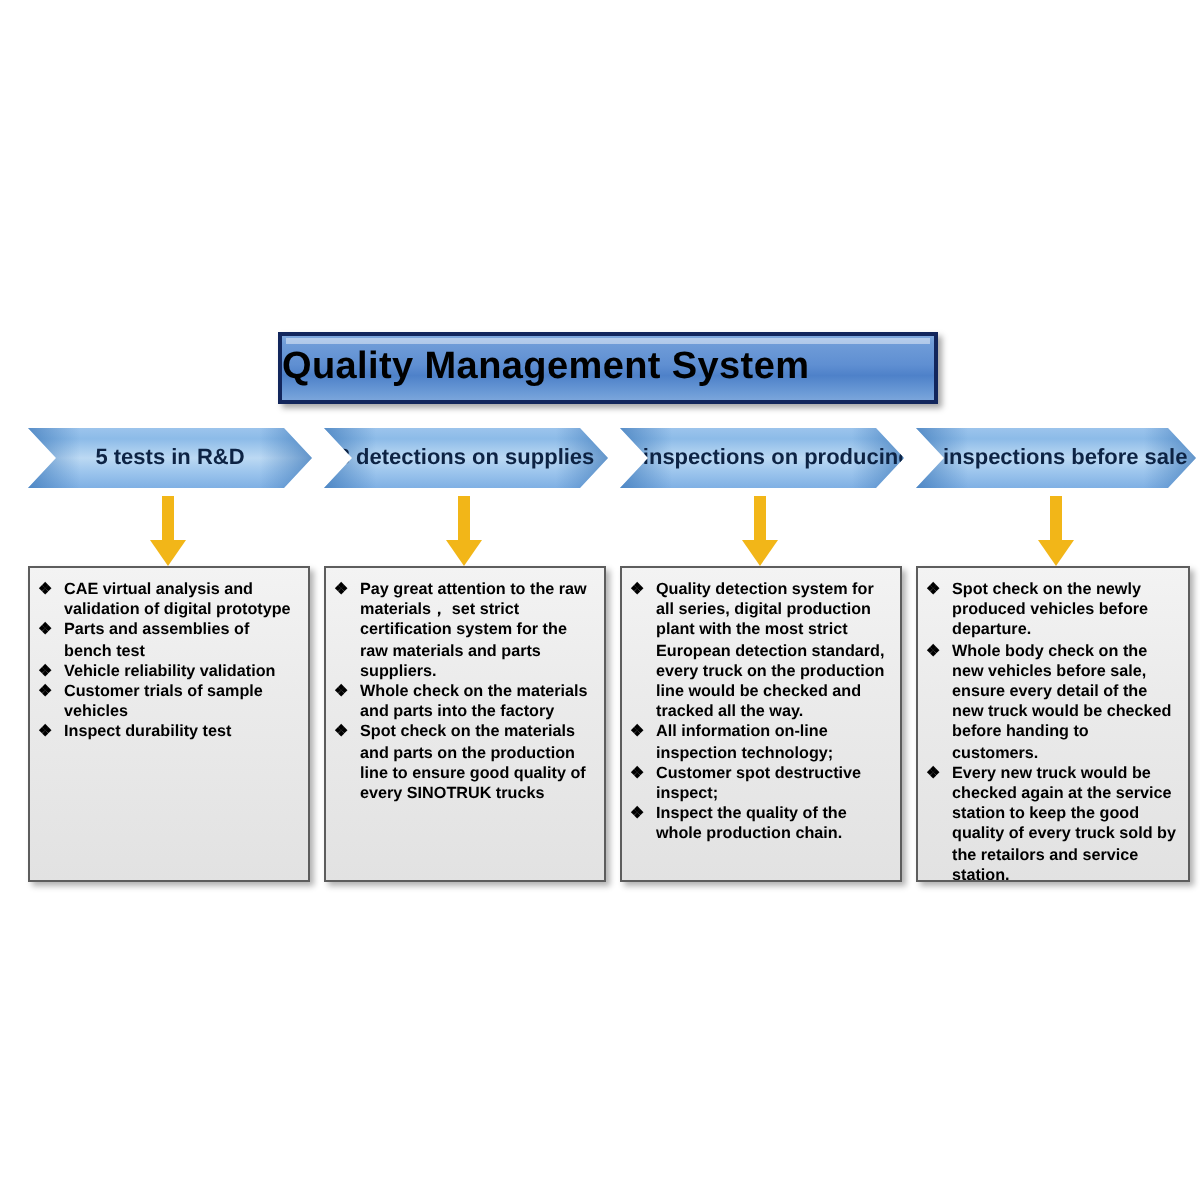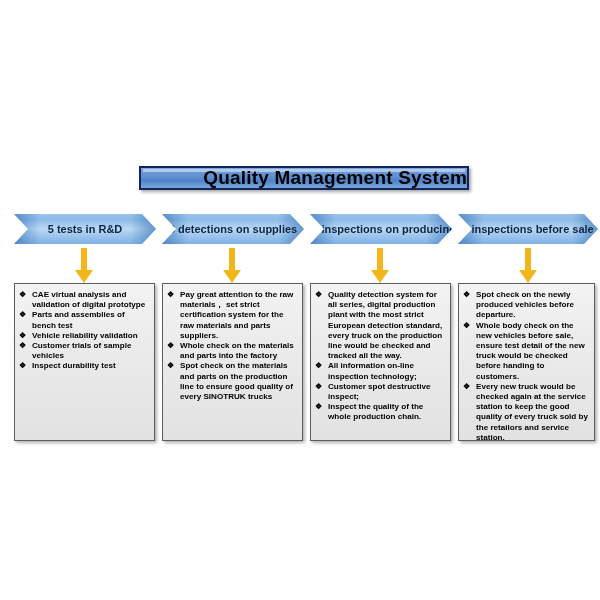--- a/index.html
+++ b/index.html
@@ -19,34 +19,34 @@
     background: #ffffff;
     overflow: hidden;
   }
 
   
   #title-box {
     position: absolute;
     left: 139px;
     top: 166px;
     width: 330px;
-    height: 24px;
+    height: 36px;
     border: 2px solid #12265c;
     box-sizing: border-box;
     background: linear-gradient(to bottom,
         #7fa8dd 0%,
         #6f9cd8 12%,
         #5f8fd2 45%,
         #4e81c9 62%,
         #6b9ad6 88%,
         #7aa5db 100%);
     box-shadow: 2px 2px 3px rgba(0,0,0,0.35);
     display: flex;
     align-items: center;
-    justify-content: flex-end;
+    justify-content: flex-start;
   }
   #title-box::before {
     content: "";
     position: absolute;
     left: 2px; right: 2px; top: 1px;
     height: 3px;
     background: rgba(255,255,255,0.45);
   }
   #title-text {
     position: relative;
@@ -231,18 +231,18 @@
       <li class="bullet-item"><span class="glyph">❖</span><span>Quality detection system for all series, digital production plant with the most strict European detection standard, every truck on the production line would be checked and tracked all the way.</span></li>
       <li class="bullet-item"><span class="glyph">❖</span><span>All information on-line inspection technology;</span></li>
       <li class="bullet-item"><span class="glyph">❖</span><span>Customer spot destructive inspect;</span></li>
       <li class="bullet-item"><span class="glyph">❖</span><span>Inspect the quality of the whole production chain.</span></li>
     </ul>
   </div>
 
   <div class="content-box" style="left:458px; width:137px;">
     <ul class="bullet-list">
       <li class="bullet-item"><span class="glyph">❖</span><span>Spot check on the newly produced vehicles before departure.</span></li>
-      <li class="bullet-item"><span class="glyph">❖</span><span>Whole body check on the new vehicles before sale, ensure test detail of the new truck would be checked before handing to customers.</span></li>
+      <li class="bullet-item"><span class="glyph">❖</span><span>Whole body check on the new vehicles before sale, ensure every detail of the new truck would be checked before handing to customers.</span></li>
       <li class="bullet-item"><span class="glyph">❖</span><span>Every new truck would be checked again at the service station to keep the good quality of every truck sold by the retailors and service station.</span></li>
     </ul>
   </div>
 
 </div>
 
 </body></html>

